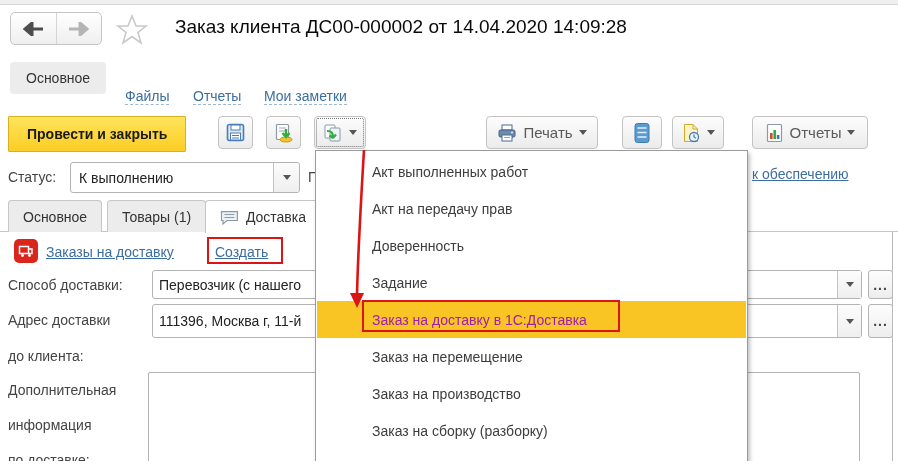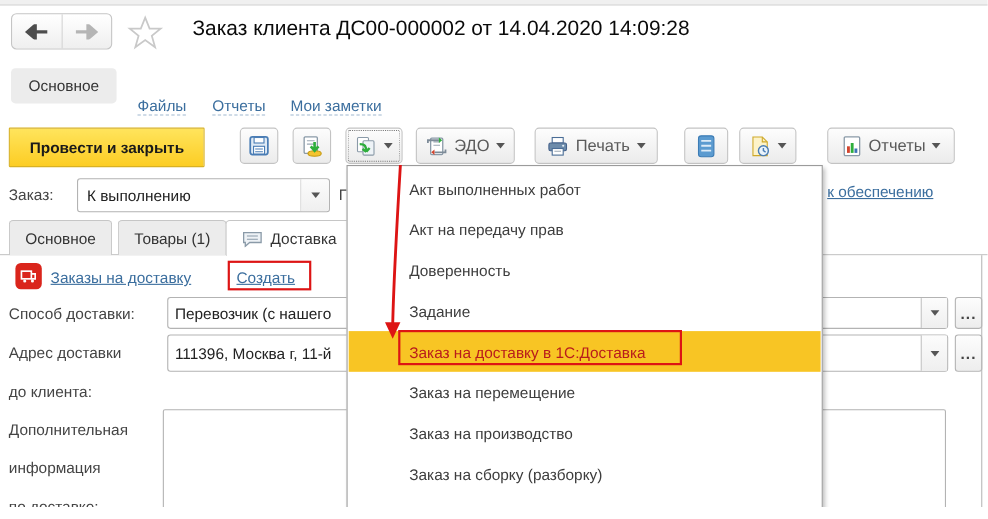--- a/index.html
+++ b/index.html
@@ -61,21 +61,21 @@
   .textarea { left:148px; top:372px; width:712px; height:98px; border:1px solid #b3b3b3; border-radius:2px; background:#fff; }
   .right-border { left:892px; top:232px; width:1px; height:240px; background:#b9b9b9; }
 
   .red-box { border:2px solid #dd1414; background:transparent; z-index:12; pointer-events:none; }
 
   
   .menu { left:315px; top:150px; width:433px; height:322px; background:#fff; border:1px solid #9b9b9b;
     box-shadow:2px 3px 4px rgba(0,0,0,0.25); z-index:10; }
   .menu-item { position:absolute; left:1px; right:1px; height:37px; display:flex; align-items:center;
     padding-left:55px; color:#3d3d3d; cursor:pointer; white-space:nowrap; }
-  .menu-item.hl { background:#f8c524; color:#b91c1c; }
+  .menu-item.hl { background:#f8c524; color:#a21caf; }
 
   .arrow-svg { left:0; top:0; width:898px; height:472px; z-index:30; pointer-events:none; }
 
   .app-icon-red { left:14px; top:239px; width:24px; height:24px; background:#da251c; border-radius:5px;
     display:flex; align-items:center; justify-content:center; }
 </style>
 </head>
 <body>
 
 <div id="app">
@@ -136,33 +136,20 @@
 
   <div class="abs tbtn focused" style="left:314px;width:52px;">
     <svg width="20" height="20" viewBox="0 0 20 20">
       <rect x="2" y="2" width="10" height="13" rx="1" fill="#fff" stroke="#8a9aa8"></rect>
       <rect x="7" y="5" width="10" height="13" rx="1" fill="#eef3f7" stroke="#8a9aa8"></rect>
       <path d="M4 8 C9 8 10 10 10 15 M10 15 L6.5 12.5 M10 15 L13 11.5" fill="none" stroke="#2eae3c" stroke-width="2.2"></path>
     </svg>
     <span class="caret"></span>
   </div>
 
-  <div class="abs tbtn" style="left:378px;width:90px;">
-    <svg width="20" height="18" viewBox="0 0 20 18">
-      <rect x="4.5" y="1.5" width="11" height="15" rx="1" fill="#fff" stroke="#8a9aa8" stroke-width="1.2"></rect>
-      <line x1="7" y1="5" x2="13" y2="5" stroke="#9aa7b3"></line>
-      <line x1="7" y1="8" x2="13" y2="8" stroke="#9aa7b3"></line>
-      <path d="M2 6 L2 3.5 L12 3.5" fill="none" stroke="#7d8b98" stroke-width="1.6"></path>
-      <path d="M18 12 L18 14.5 L8 14.5" fill="none" stroke="#7d8b98" stroke-width="1.6"></path>
-      <path d="M12 1 L15 3.5 L12 6 Z" fill="#2eae3c"></path>
-      <path d="M8 12 L5 14.5 L8 17 Z" fill="#d2452f"></path>
-    </svg>
-    <span style="font-size:15px;color:#5a5a5a;">ЭДО</span>
-    <span class="caret"></span>
-  </div>
 
   <div class="abs tbtn" style="left:486px;width:112px;">
     <svg width="20" height="18" viewBox="0 0 20 18">
       <rect x="5" y="1" width="10" height="5" fill="#fff" stroke="#4a6d96"></rect>
       <rect x="2" y="6" width="16" height="7" rx="1.5" fill="#6d8cab" stroke="#44618a"></rect>
       <circle cx="15" cy="8.5" r="1" fill="#e8f0f8"></circle>
       <rect x="5" y="11" width="10" height="6" fill="#fff" stroke="#4a6d96"></rect>
       <line x1="7" y1="13.5" x2="13" y2="13.5" stroke="#9aa7b3"></line>
     </svg>
     <span style="font-size:15px;color:#5a5a5a;">Печать</span>
@@ -192,21 +179,21 @@
     <svg width="19" height="20" viewBox="0 0 19 20">
       <rect x="2.5" y="1.5" width="14" height="17" rx="1" fill="#fff" stroke="#8a9aa8" stroke-width="1.2"></rect>
       <rect x="5" y="10" width="2.6" height="6" fill="#d2452f"></rect>
       <rect x="8.4" y="7" width="2.6" height="9" fill="#2eae3c"></rect>
       <rect x="11.8" y="12" width="2.6" height="4" fill="#3f74b5"></rect>
     </svg>
     <span style="font-size:15px;color:#5a5a5a;">Отчеты</span>
     <span class="caret"></span>
   </div>
 
-  <span class="abs label" style="left:8px;top:169px;">Заказ:</span>
+  <span class="abs label" style="left:8px;top:169px;">Статус:</span>
   <div class="abs combo">
     <span class="val">К выполнению</span>
     <span class="arrow-seg">
         <span class="caret"></span>
       </span>
   </div>
   <span class="abs label" style="left:308px;top:169px;">П</span>
   <span class="abs blue-link" style="left:752px;top:166px;">к обеспечению</span>
 
   <div class="abs tabline"></div>

